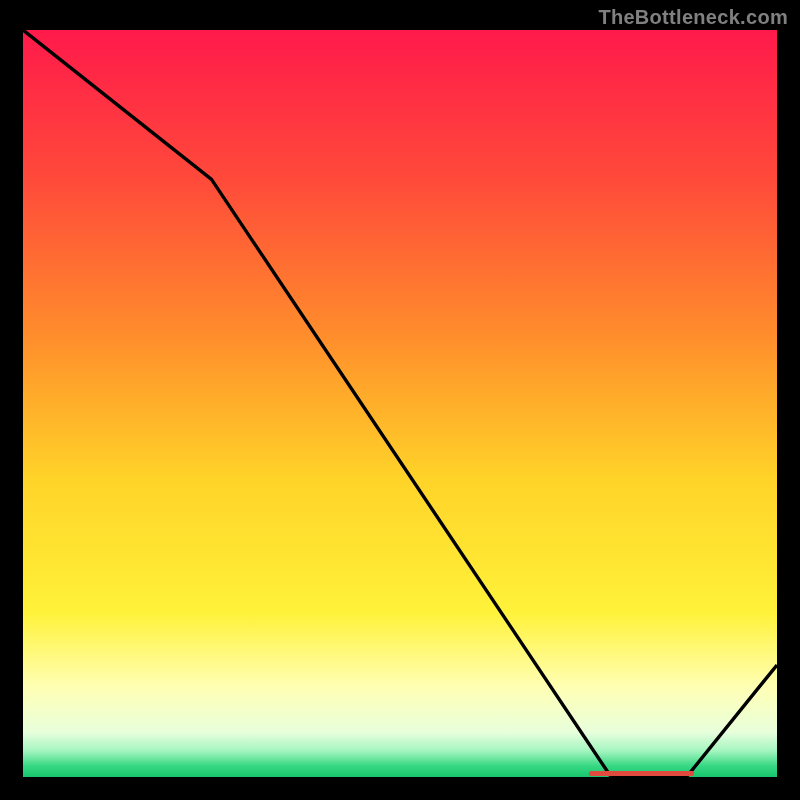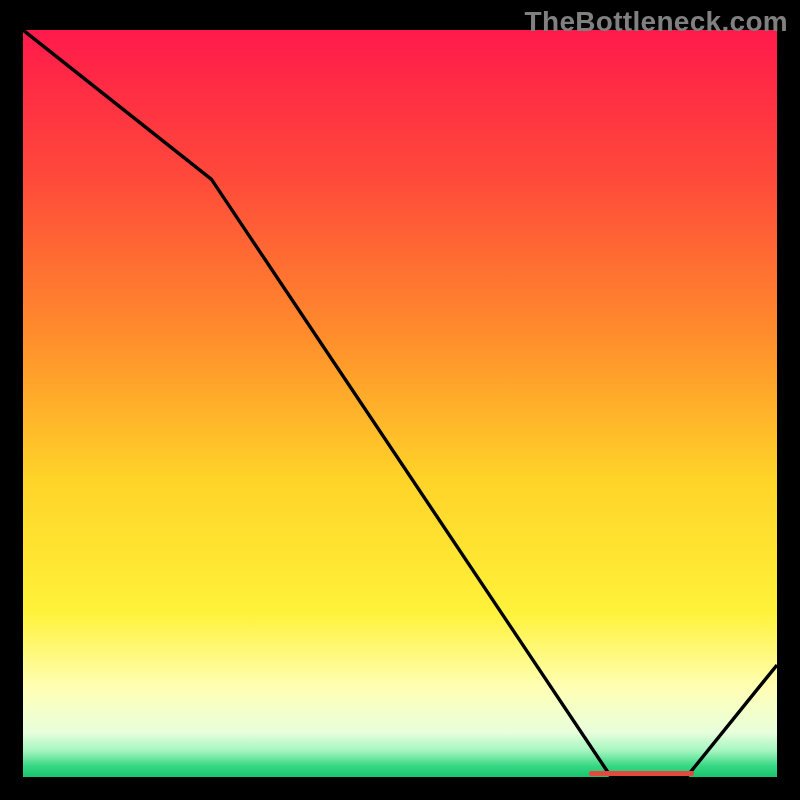--- a/index.html
+++ b/index.html
@@ -14,21 +14,21 @@
   .wrap {
     position: relative;
     width: 800px;
     height: 800px;
   }
   .attribution {
     position: absolute;
     top: 6px;
     right: 12px;
     color: #808080;
-    font-size: 28px;
+    font-size: 20px;
     font-weight: 600;
     letter-spacing: 0.3px;
     z-index: 5;
   }
   .plot-outer {
     position: absolute;
     left: 23px;
     top: 30px;
     width: 754px;
     height: 747px;

